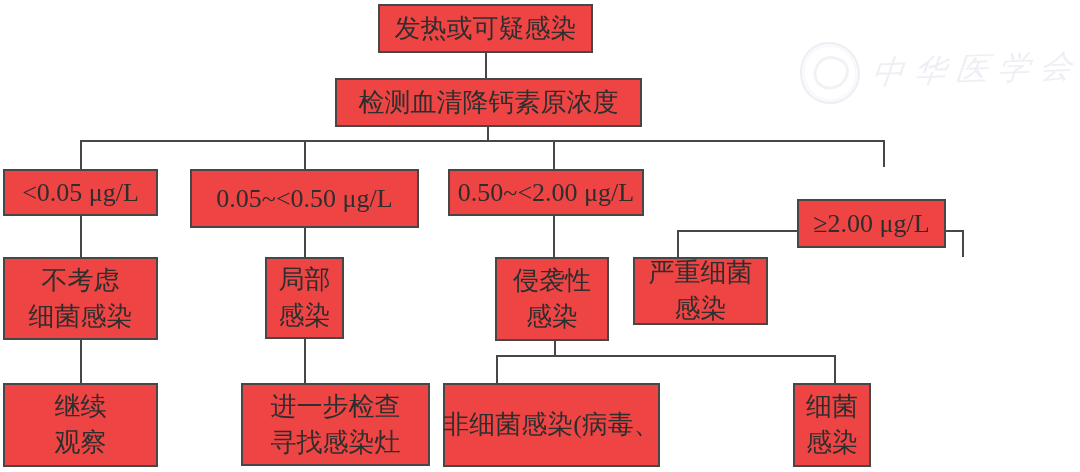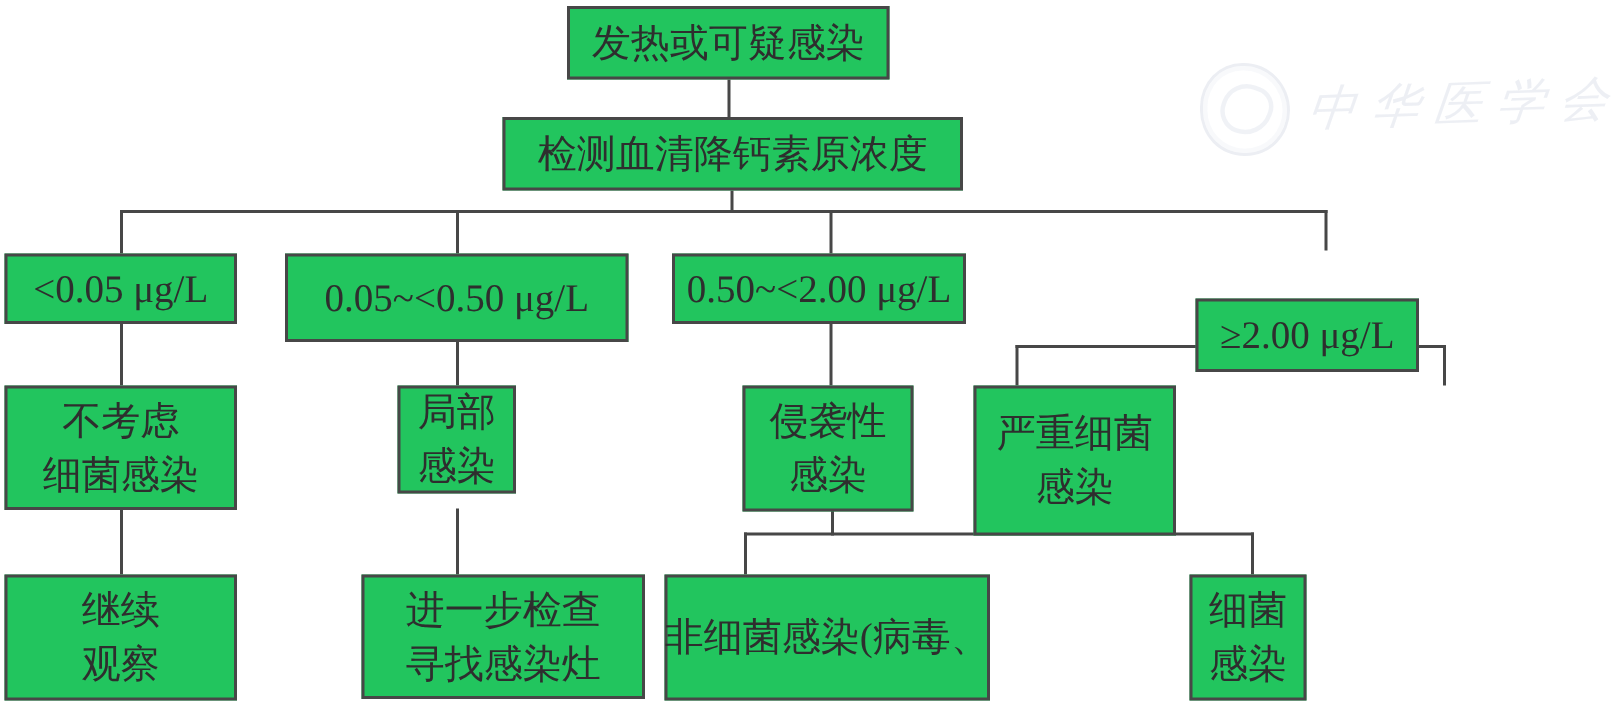--- a/index.html
+++ b/index.html
@@ -8,21 +8,21 @@
     width:1080px;height:472px;
     background:#ffffff;
     font-family:"Liberation Serif","DejaVu Serif",serif;
     color:#2e2e2e;
     overflow:hidden;
   }
   .node{
     position:absolute;
     box-sizing:border-box;
     border:2px solid #474747;
-    background:#22c55e;
+    background:#ef4444;
     display:flex;
     flex-direction:column;
     align-items:center;
     justify-content:center;
     text-align:center;
     font-size:26px;
     line-height:36px;
     z-index:2;
   }
   .node .ln{white-space:nowrap;}
@@ -117,29 +117,29 @@
     <div class="ln">0.50~&lt;2.00 μg/L</div>
   </div>
   <div class="node" style="left:797px;top:167px;width:149px;height:49px;margin-top:32px;">
     <div class="ln">≥2.00 μg/L</div>
   </div>
 
   <div class="node" style="left:3px;top:257px;width:155px;height:83px;">
     <div class="ln">不考虑</div>
     <div class="ln">细菌感染</div>
   </div>
-  <div class="node" style="left:265px;top:257px;width:79px;height:72px;">
+  <div class="node" style="left:265px;top:257px;width:79px;height:82px;">
     <div class="ln">局部</div>
     <div class="ln">感染</div>
   </div>
   <div class="node" style="left:495px;top:257px;width:114px;height:84px;">
     <div class="ln">侵袭性</div>
     <div class="ln">感染</div>
   </div>
-  <div class="node" style="left:633px;top:257px;width:135px;height:100px;margin-left:16px;">
+  <div class="node" style="left:633px;top:257px;width:135px;height:68px;">
     <div class="ln">严重细菌</div>
     <div class="ln">感染</div>
   </div>
 
   <div class="node" style="left:3px;top:383px;width:155px;height:84px;">
     <div class="ln">继续</div>
     <div class="ln">观察</div>
   </div>
   <div class="node" style="left:210px;top:383px;width:189px;height:83px;margin-left:31px;">
     <div class="ln">进一步检查</div>

